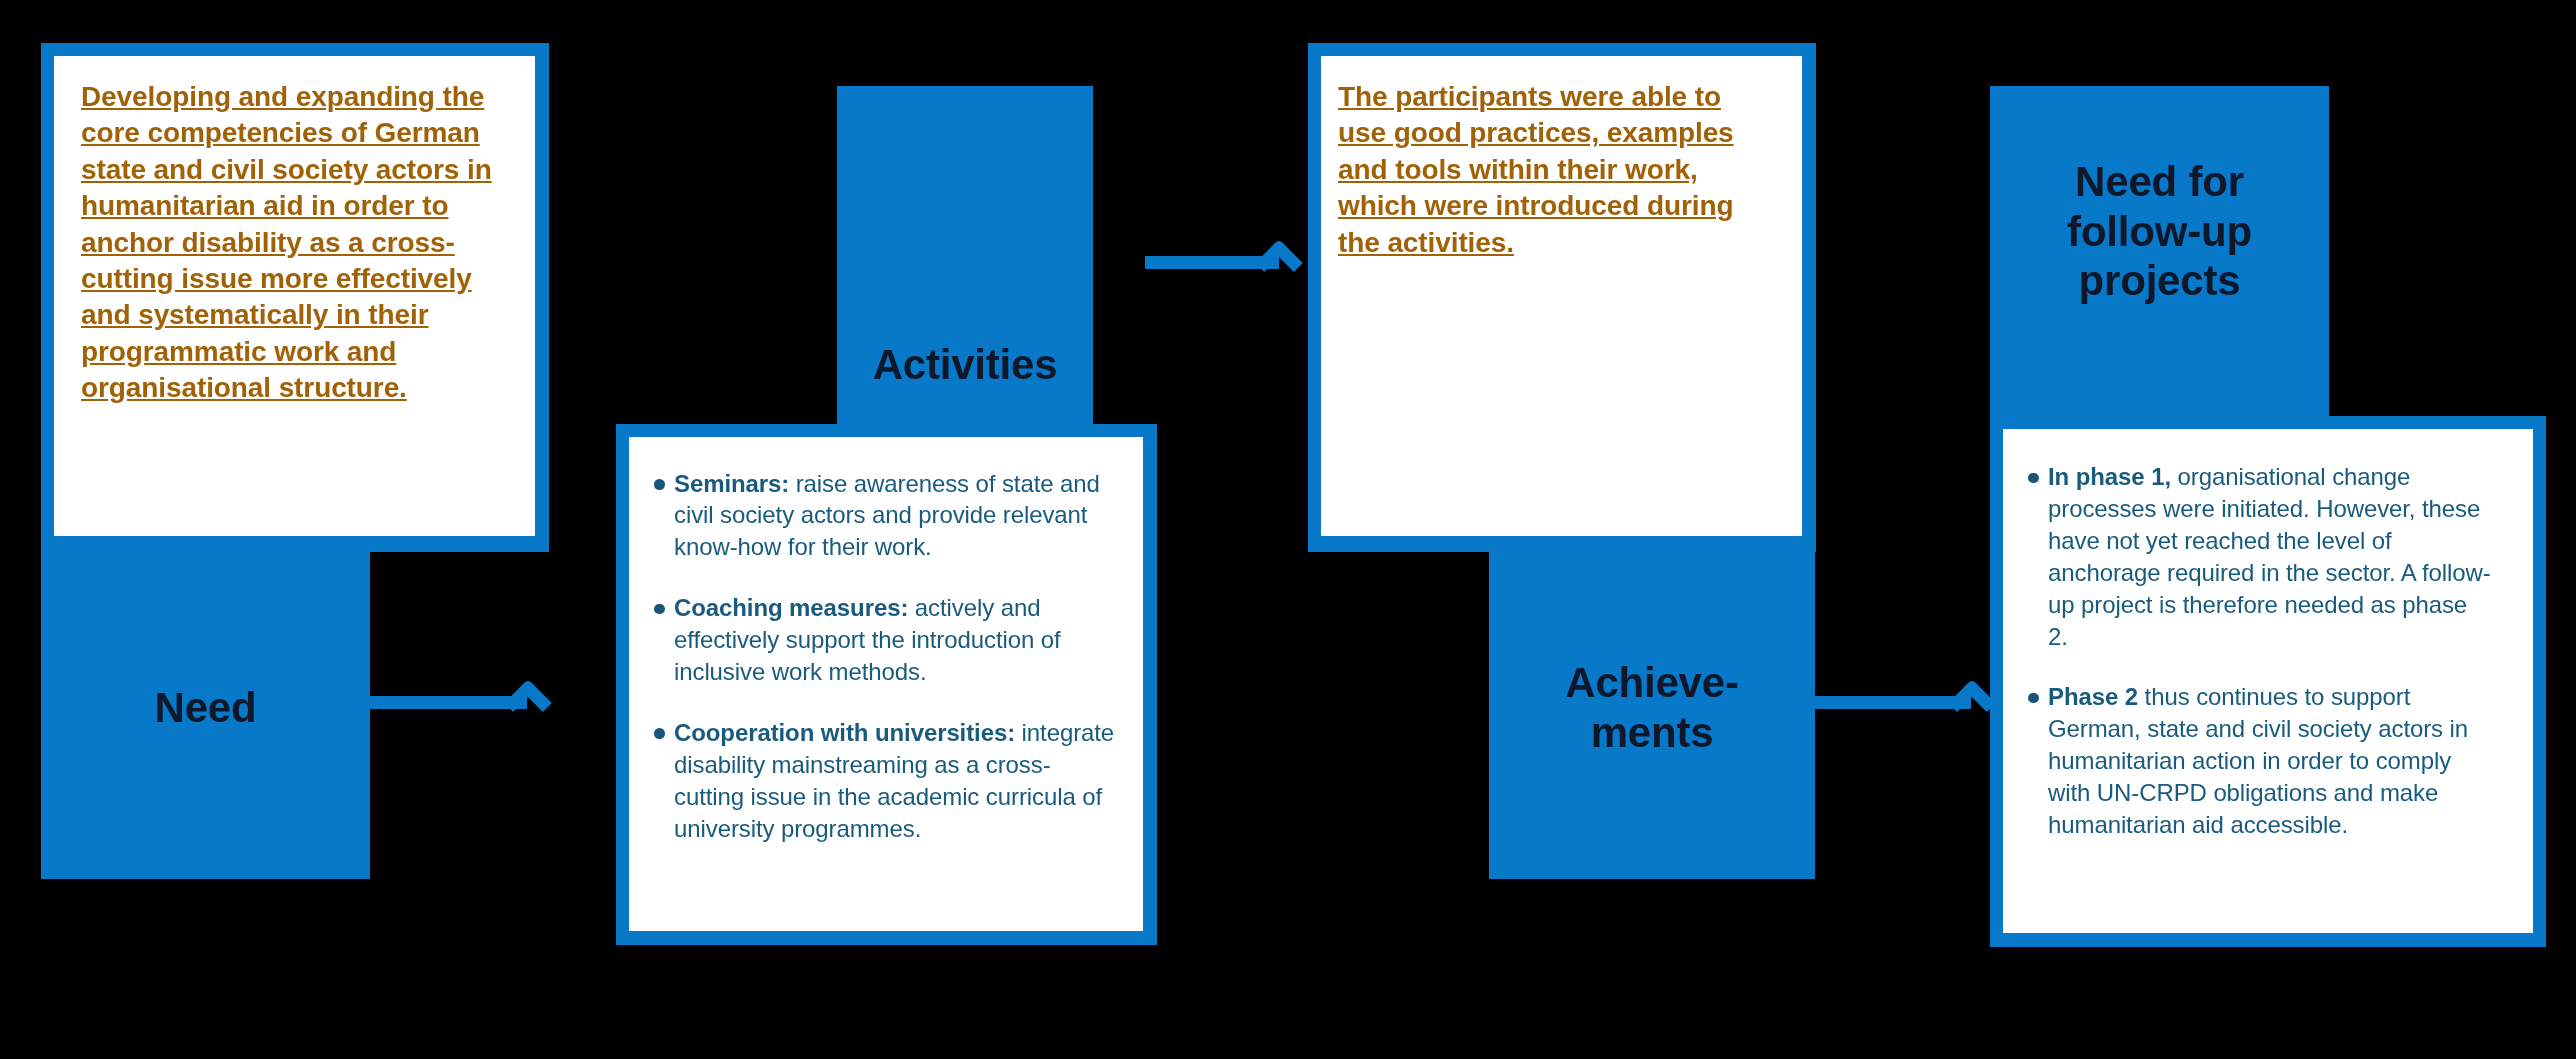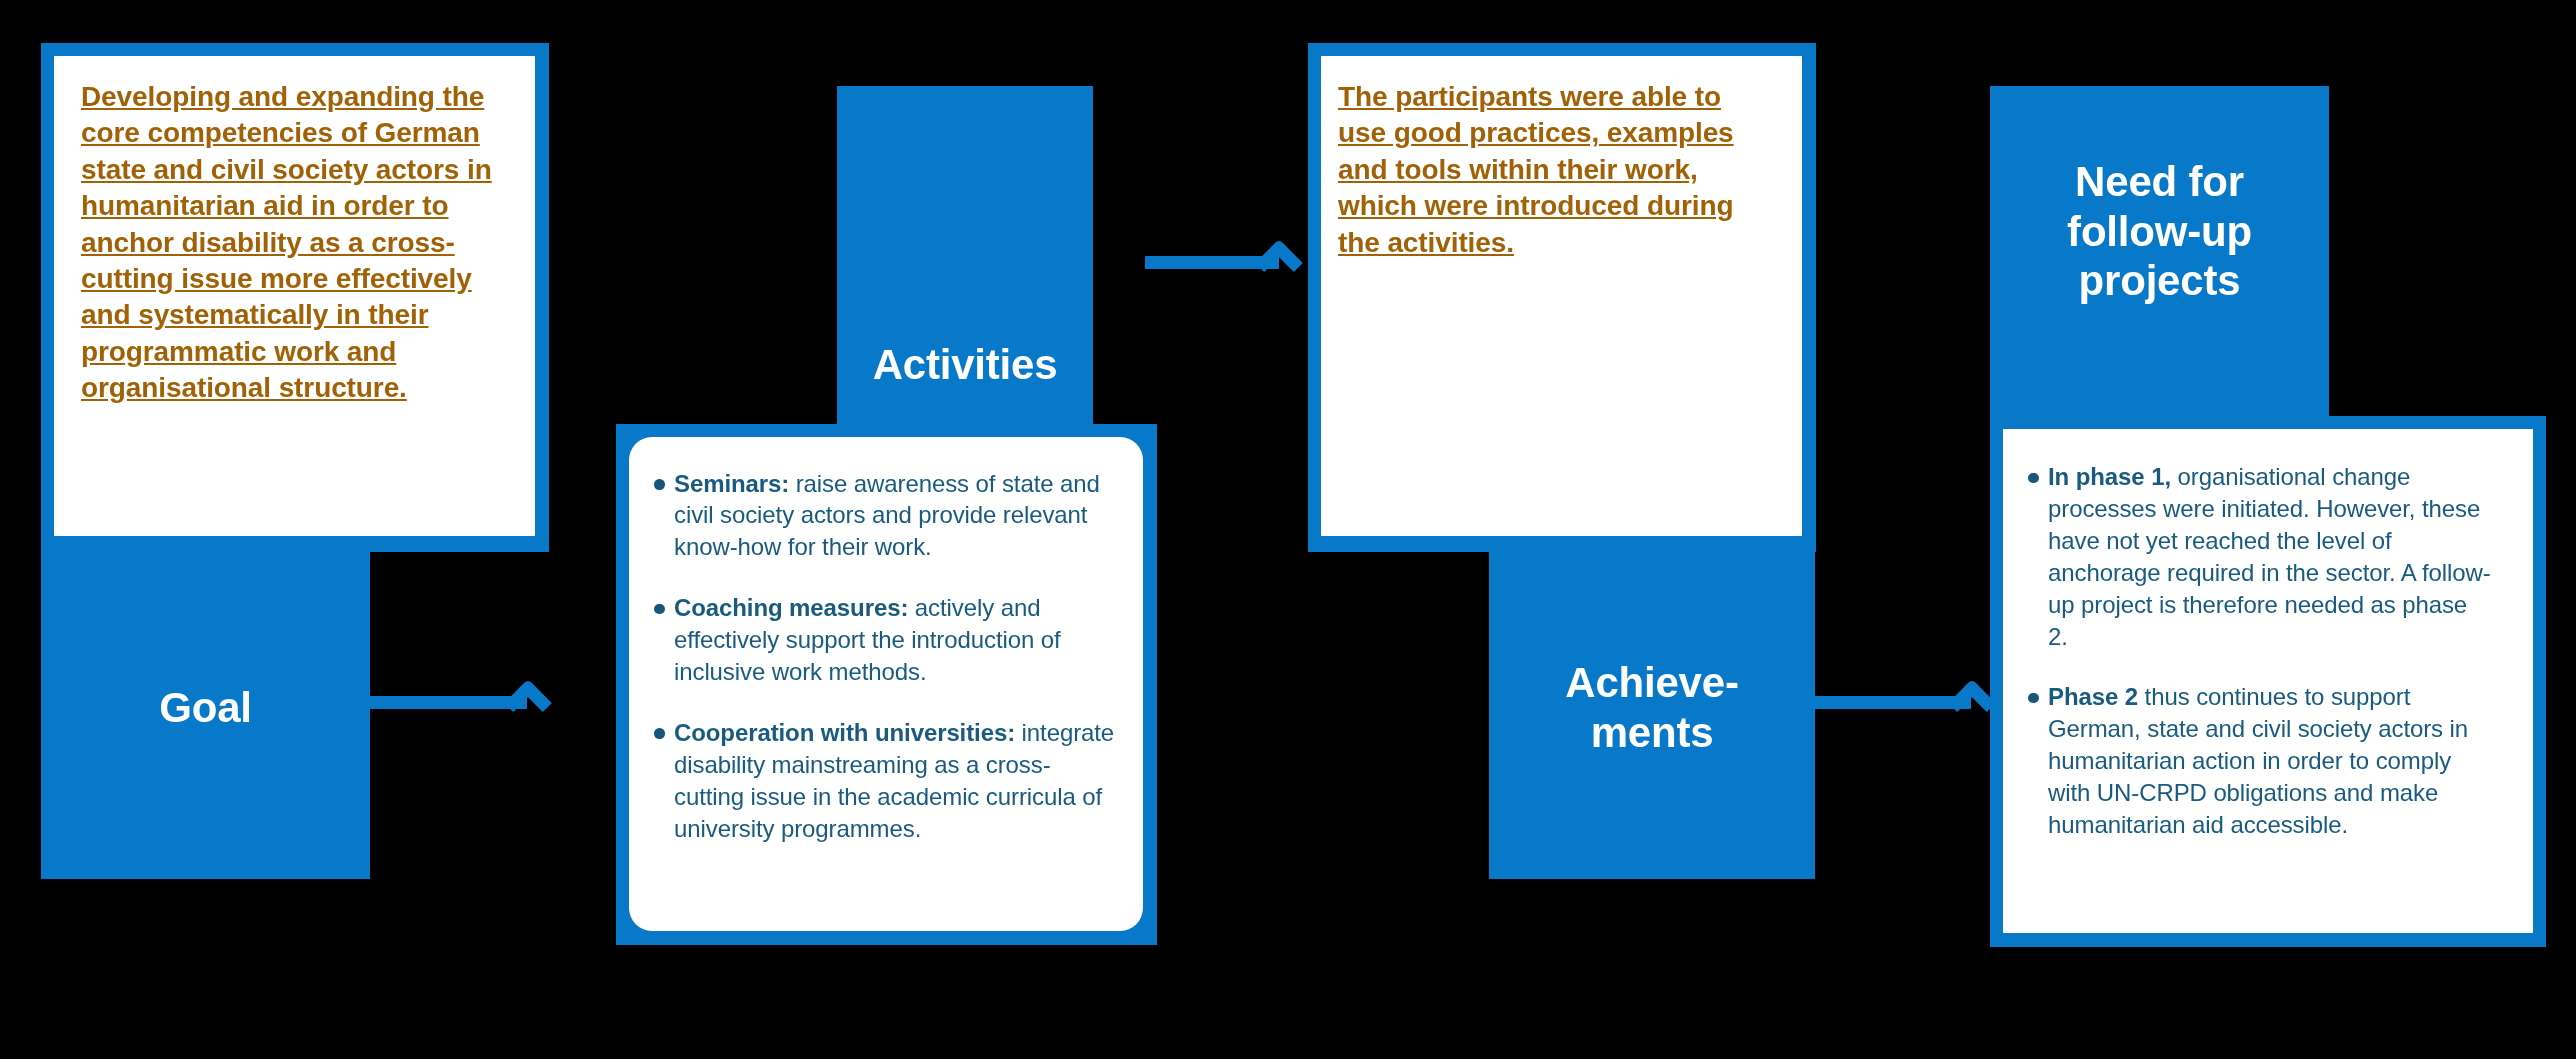--- a/index.html
+++ b/index.html
@@ -31,21 +31,21 @@
   }
   .blue-block {
     position: absolute;
     background: #0878C8;
     box-sizing: border-box;
     display: flex;
     align-items: center;
     justify-content: center;
   }
   .stage-label {
-    color: #ffffff;
+    color: #0f172a;
     font-size: 42px;
     font-weight: bold;
     line-height: 1.18;
     text-align: center;
     letter-spacing: -0.2px;
   }
   .body-text {
     color: #a16207;
     font-size: 28px;
     font-weight: bold;
@@ -109,21 +109,21 @@
   #stage1-frame { left: 41px;  top: 43px;  width: 508px; height: 509px; }
   #stage1-card  { left: 54px;  top: 56px;  width: 481px; height: 480px;
                   padding: 23px 27px 0 27px; }
   #stage1-block { left: 41px;  top: 536px; width: 329px; height: 343px; }
 
   
   #stage2-block { left: 837px; top: 86px;  width: 256px; height: 348px;
                   align-items: flex-end; padding-bottom: 44px; }
   #stage2-frame { left: 616px; top: 424px; width: 541px; height: 521px; }
   #stage2-card  { left: 629px; top: 437px; width: 514px; height: 494px;
-                  padding: 30.5px 25px 0 25px; border-radius: 23px; }
+                  padding: 30.5px 25px 0 25px; }
 
   
   #stage3-frame { left: 1308px; top: 43px;  width: 508px; height: 509px; }
   #stage3-card  { left: 1321px; top: 56px;  width: 481px; height: 480px;
                   padding: 23px 27px 0 17px; }
   #stage3-block { left: 1489px; top: 536px; width: 326px; height: 343px;
                   padding: 0 13.4px; }
 
   
   #stage4-block { left: 1990px; top: 86px;  width: 339px; height: 336px;
@@ -148,21 +148,21 @@
 </head>
 <body>
 
 <div id="canvas">
 
   <div id="stage1-frame" class="blue-frame"></div>
   <div id="stage1-card" class="white-card">
     <div class="body-text">Developing and expanding the core competencies of German state and civil society actors in humanitarian aid in order to anchor disability as a cross-cutting issue more effectively and systematically in their programmatic work and organisational structure.</div>
   </div>
   <div id="stage1-block" class="blue-block">
-    <div class="stage-label">Goal</div>
+    <div class="stage-label">Need</div>
   </div>
 
   <div id="arrow1" class="arrow">
     <div class="shaft"></div>
     <div class="head"></div>
   </div>
 
   <div id="stage2-block" class="blue-block">
     <div class="stage-label">Activities</div>
   </div>

